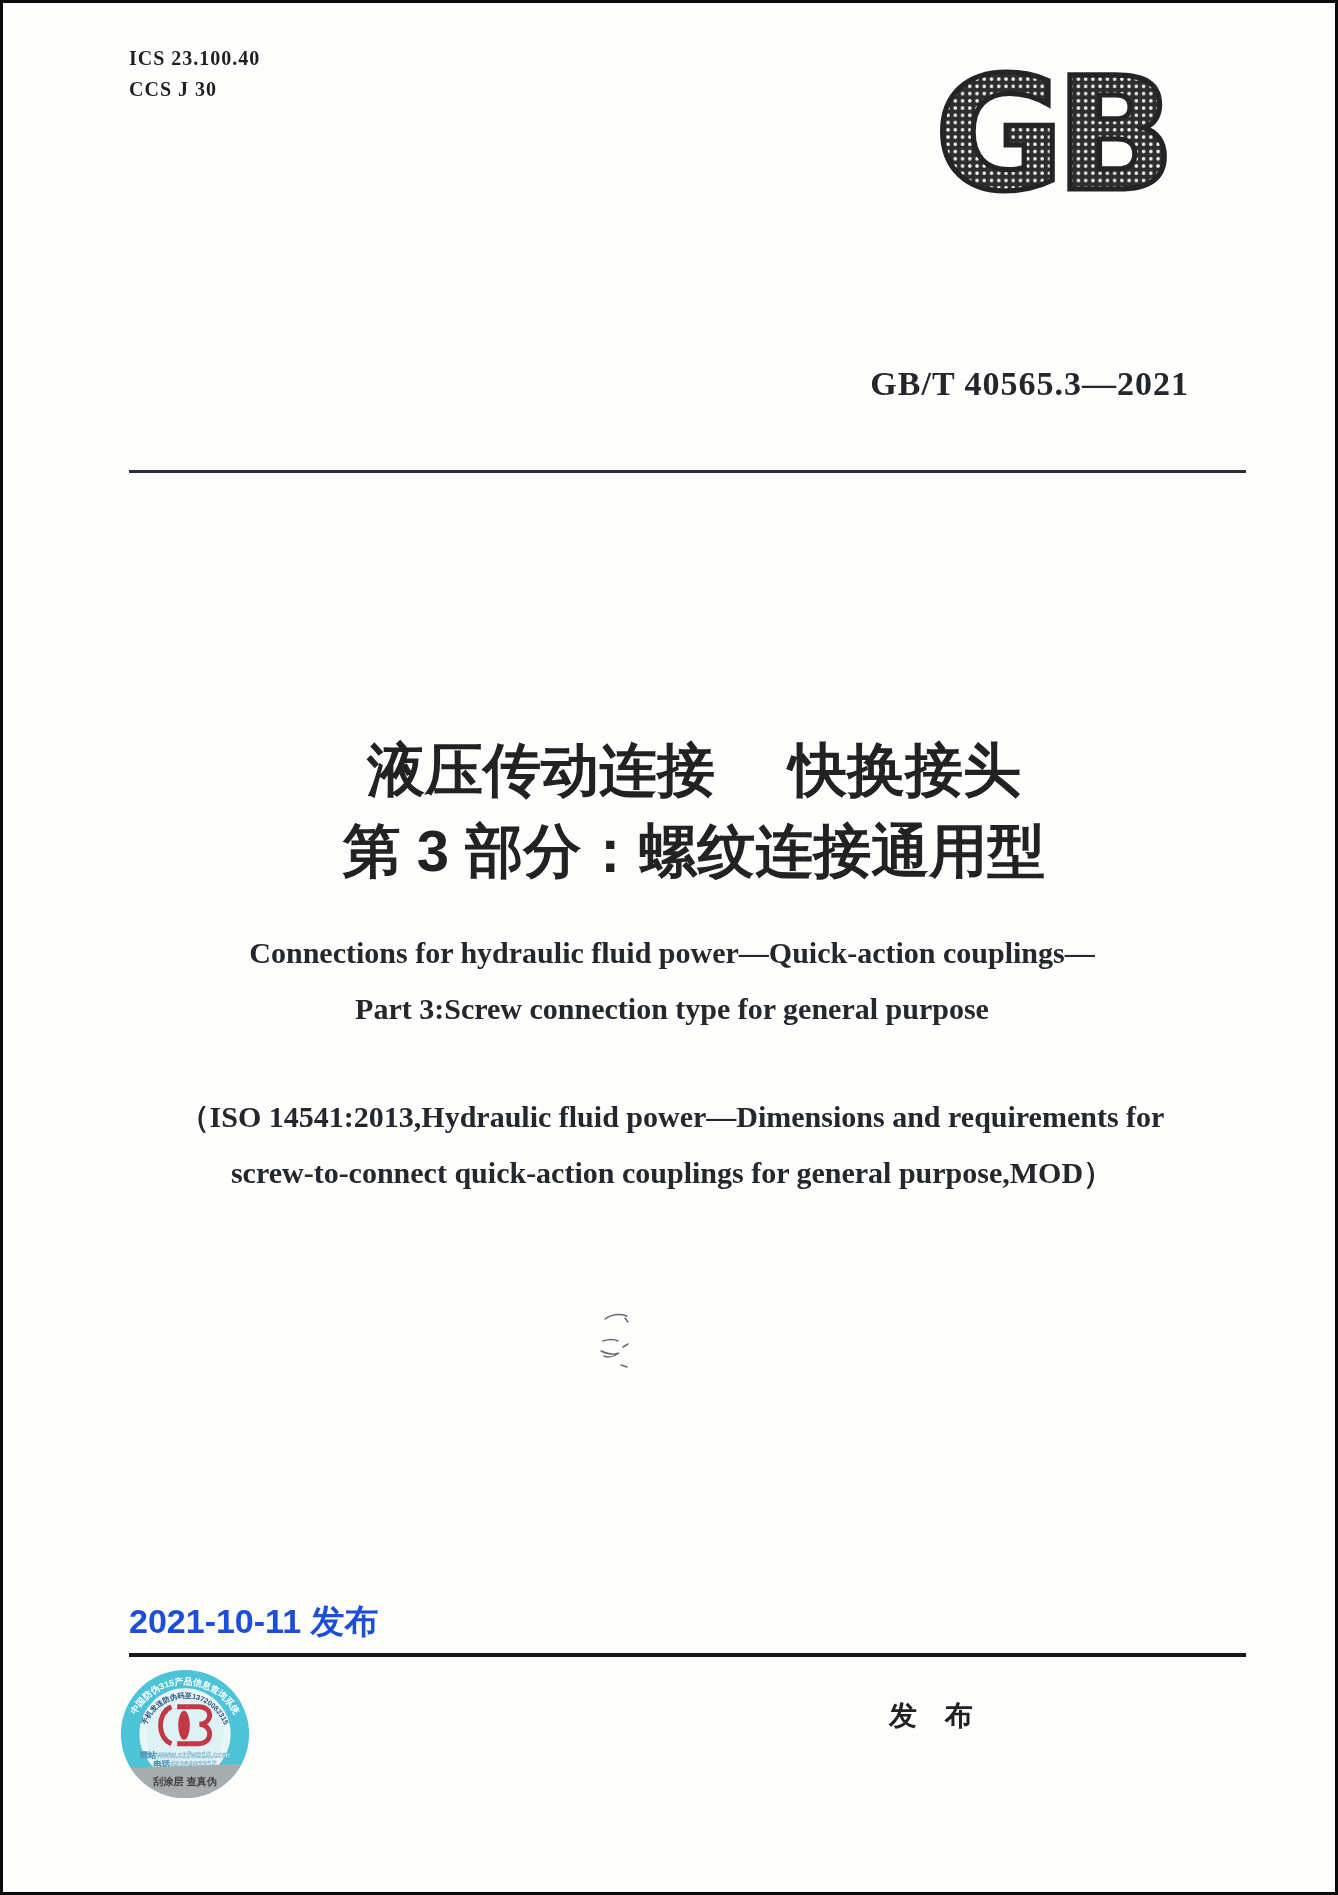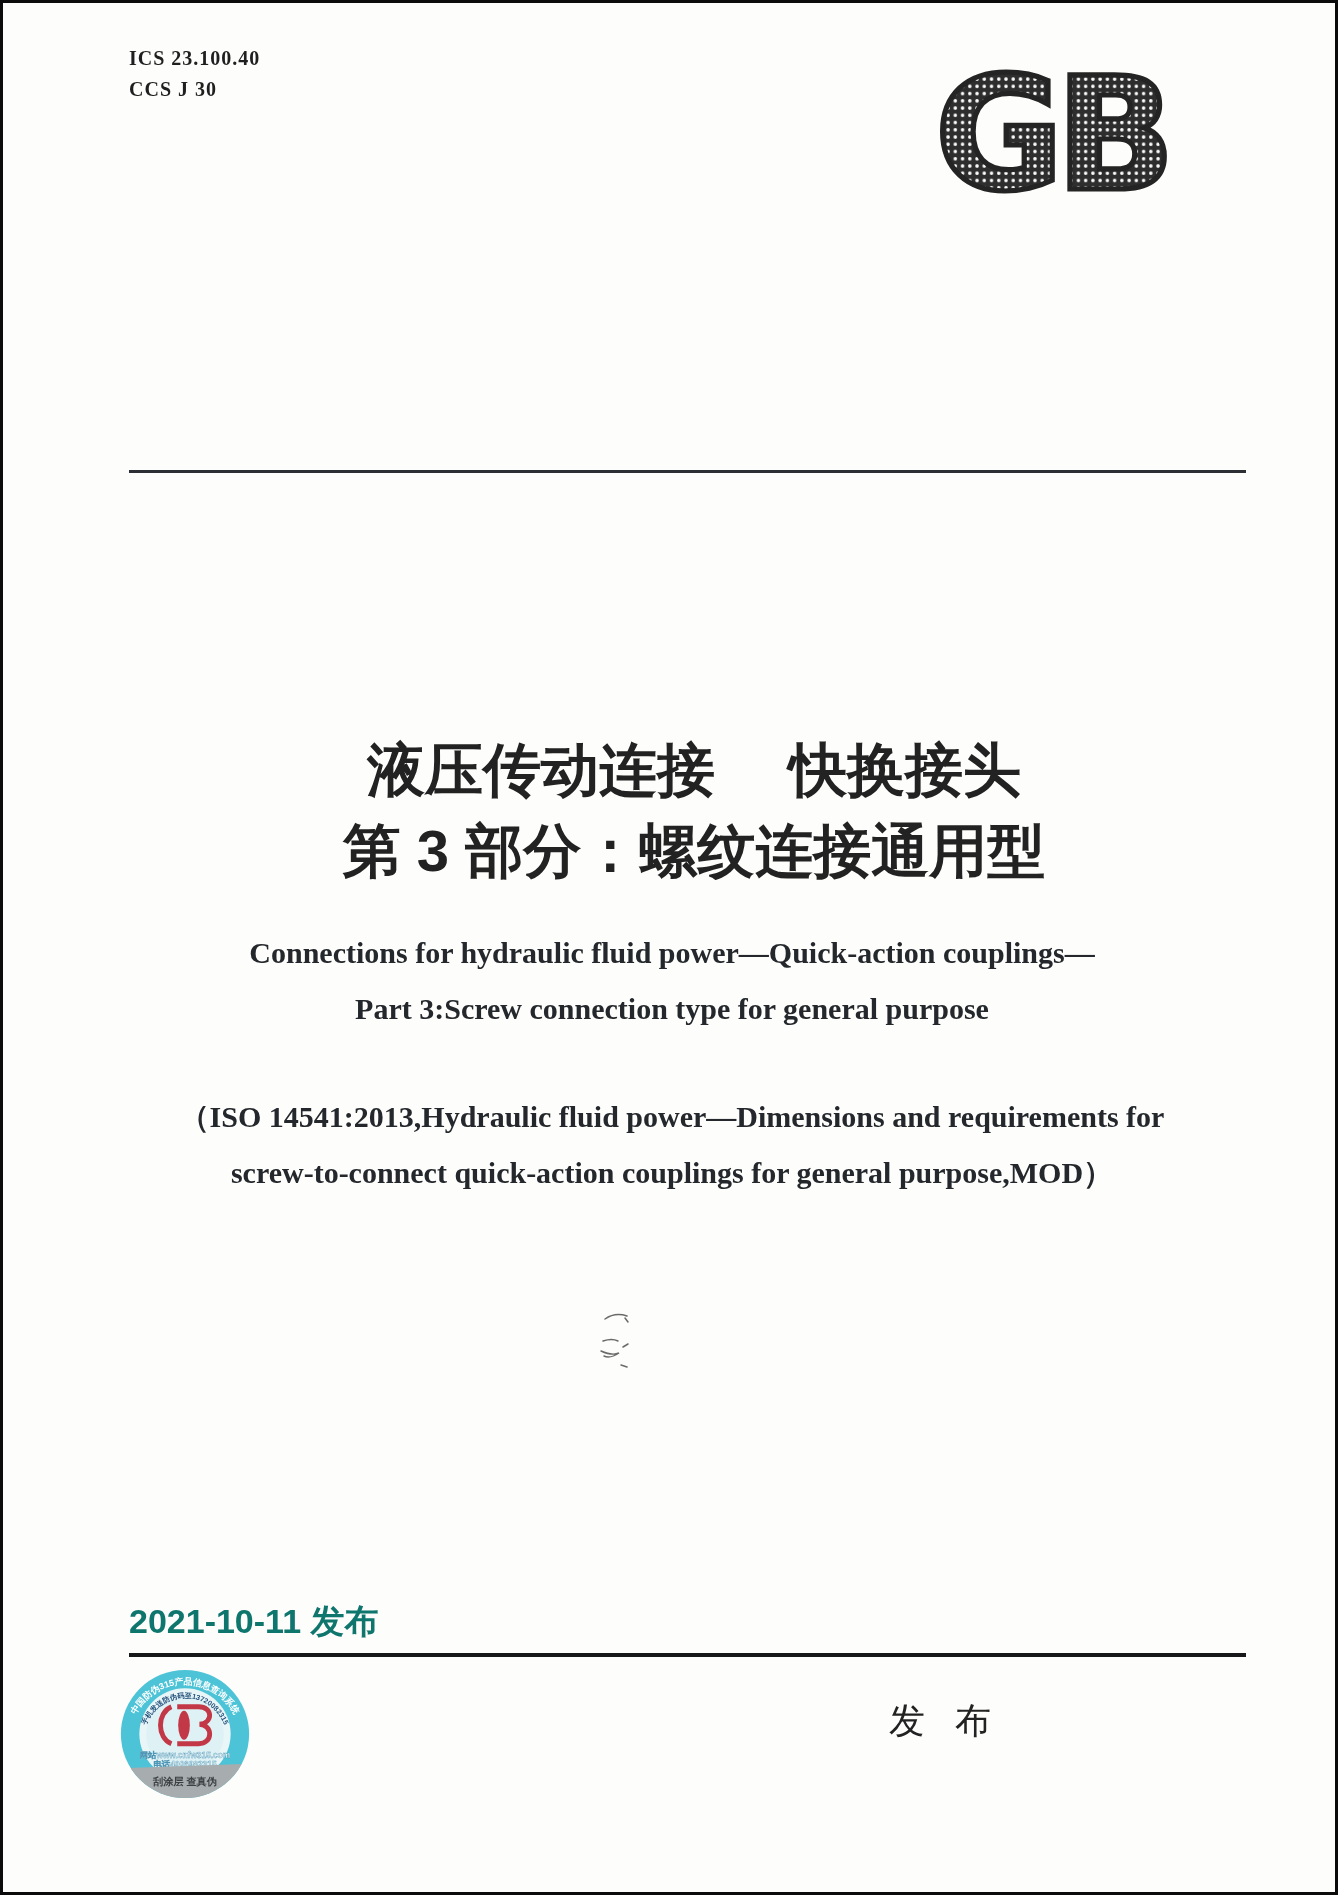--- a/index.html
+++ b/index.html
@@ -69,37 +69,37 @@
     font-family:"Liberation Serif", serif;
     color:#24282c;
   }
   .smudge { position:absolute; left:592px; top:1306px; }
   
   .dates-row {
     position:absolute; left:126px; top:1596px; width:1117px;
     display:flex; justify-content:space-between;
     font-family:"Liberation Sans", sans-serif;
     font-weight:700; font-size:34px;
-    color:#0f766e;
+    color:#1d4ed8;
   }
   .rule-bottom {
     position:absolute; left:126px; top:1650px; width:1117px; height:4px;
     background:#16181a;
   }
   .issuer-block {
     position:absolute; left:428px; top:1668px; width:432px;
     font-family:"Liberation Serif", serif;
     font-weight:700; font-size:40px; line-height:45px;
     color:#26292c;
   }
   .issuer-line { text-align:justify; text-align-last:justify; white-space:nowrap; }
   .publish-label {
     position:absolute; left:886px; top:1694px;
     font-family:"Liberation Sans", sans-serif;
-    font-weight:400; font-size:36px; letter-spacing:10px;
+    font-weight:700; font-size:28px; letter-spacing:10px;
     color:#222;
   }
   .seal { position:absolute; left:114px; top:1663px; width:136px; height:136px; }
 </style>
 </head>
 <body>
 
 <div class="page">
 
   <div class="ics-block">
@@ -111,20 +111,21 @@
     <defs>
       <pattern id="halftone" width="7" height="7" patternUnits="userSpaceOnUse">
         <rect width="7" height="7" fill="#2e2e2e"></rect>
         <circle cx="3.5" cy="3.5" r="1.7" fill="#fcfcfc"></circle>
       </pattern>
     </defs>
     <text x="145" y="124" text-anchor="middle" font-family="'DejaVu Sans', sans-serif" font-weight="bold" font-size="152" letter-spacing="-8" fill="url(#halftone)" stroke="#242424" stroke-width="5">GB</text>
   </svg>
 
 
+  <div class="std-number">GB/T 40565.3—2021</div>
 
   <div class="rule-top"></div>
 
   <div class="title-zh">
     <div>液压传动连接　 快换接头</div>
     <div>第 3 部分：螺纹连接通用型</div>
   </div>
 
   <div class="title-en">
     <div>Connections for hydraulic fluid power—Quick-action couplings—</div>

